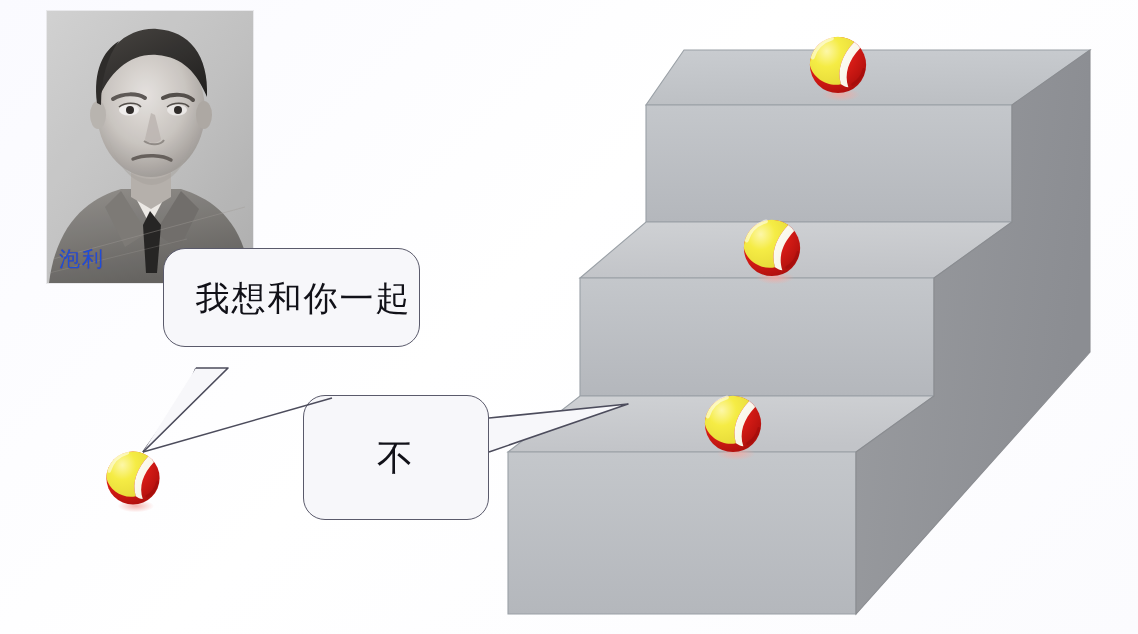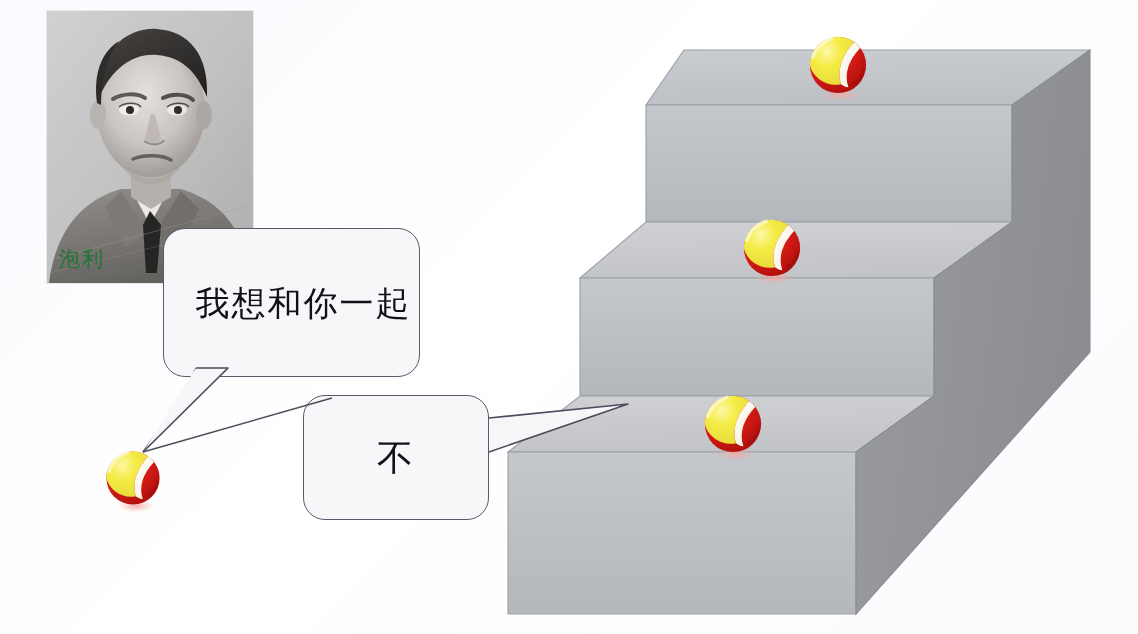--- a/index.html
+++ b/index.html
@@ -36,21 +36,21 @@
     background: #d8d8d8;
     box-shadow: 0 0 0 1px #e9e9ec;
   }
   #portrait svg { display: block; width: 100%; height: 100%; }
   #portrait-label {
     position: absolute;
     left: 12px;
     bottom: 10px;
     font-family: "DejaVu Sans", sans-serif;
     font-size: 21px;
-    color: #15803d;
+    color: #1d4ed8;
     letter-spacing: 2px;
     text-shadow: 0 0 1px rgba(160,40,30,.5);
     white-space: nowrap;
   }
 
   
   #stairs {
     position: absolute;
     left: 0; top: 0;
     width: 1138px; height: 634px;
@@ -71,23 +71,23 @@
   .bubble-text {
     font-family: "DejaVu Sans", sans-serif;
     font-size: 34px;
     color: #111118;
     letter-spacing: 2px;
     white-space: nowrap;
     line-height: 1;
   }
   #bubble-1 {
     left: 163px;
-    top: 228px;
+    top: 248px;
     width: 257px;
-    height: 149px;
+    height: 99px;
     padding-left: 24px;
   }
   #bubble-2 {
     left: 303px;
     top: 395px;
     width: 186px;
     height: 125px;
   }
   #bubble-2 .bubble-text { font-size: 36px; }
 

